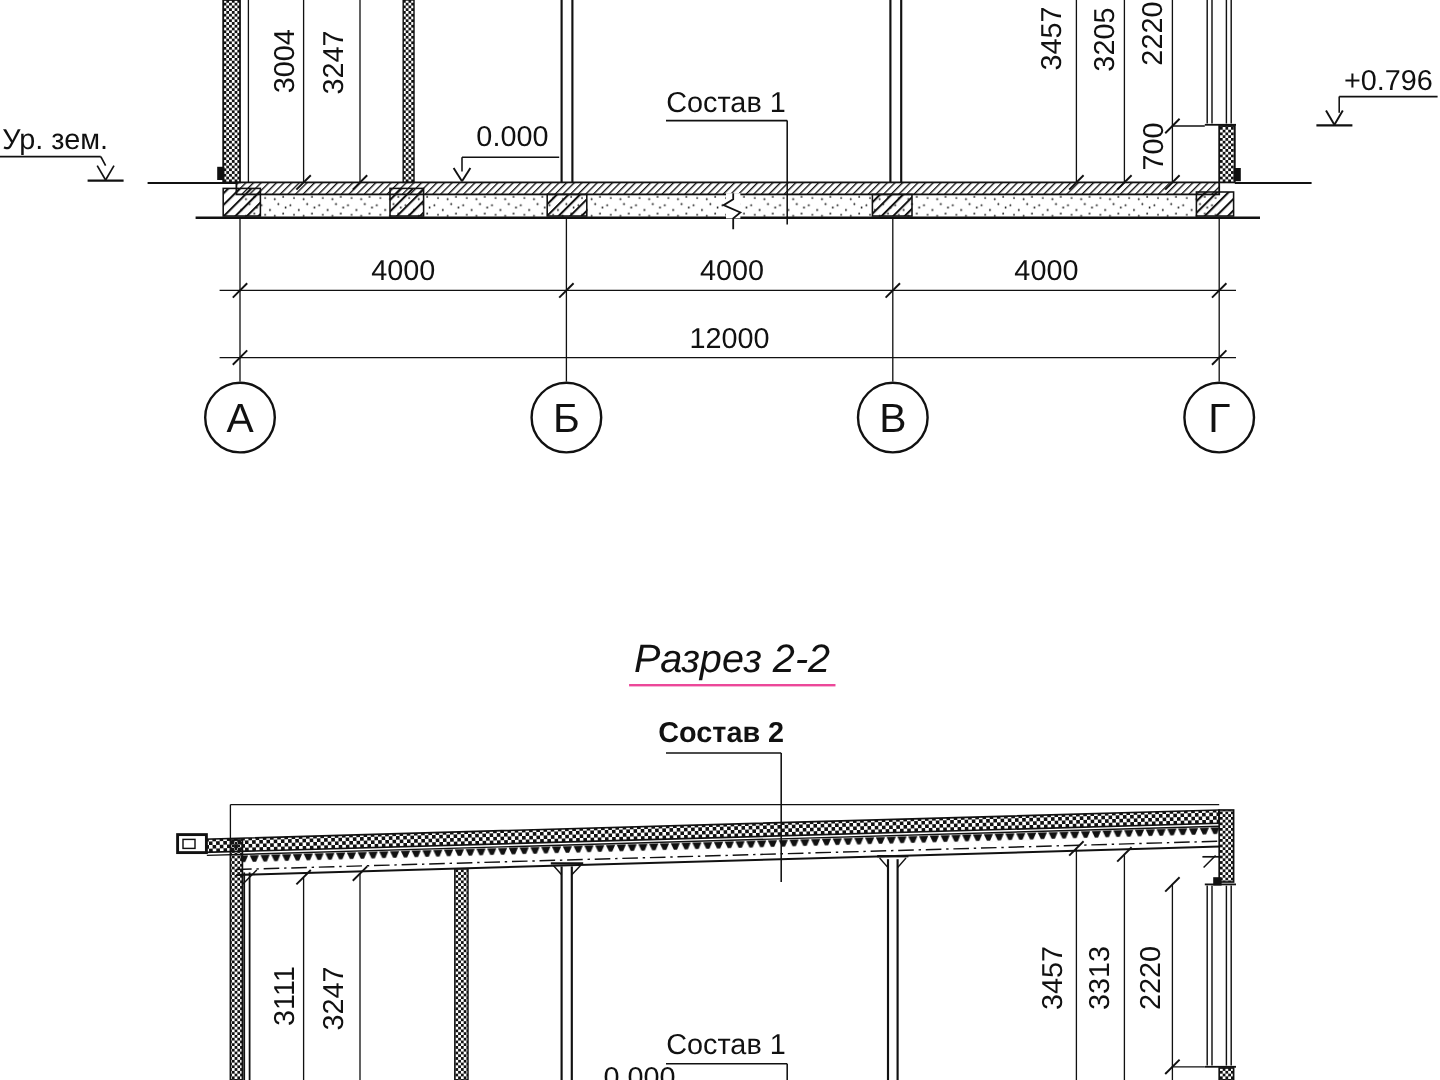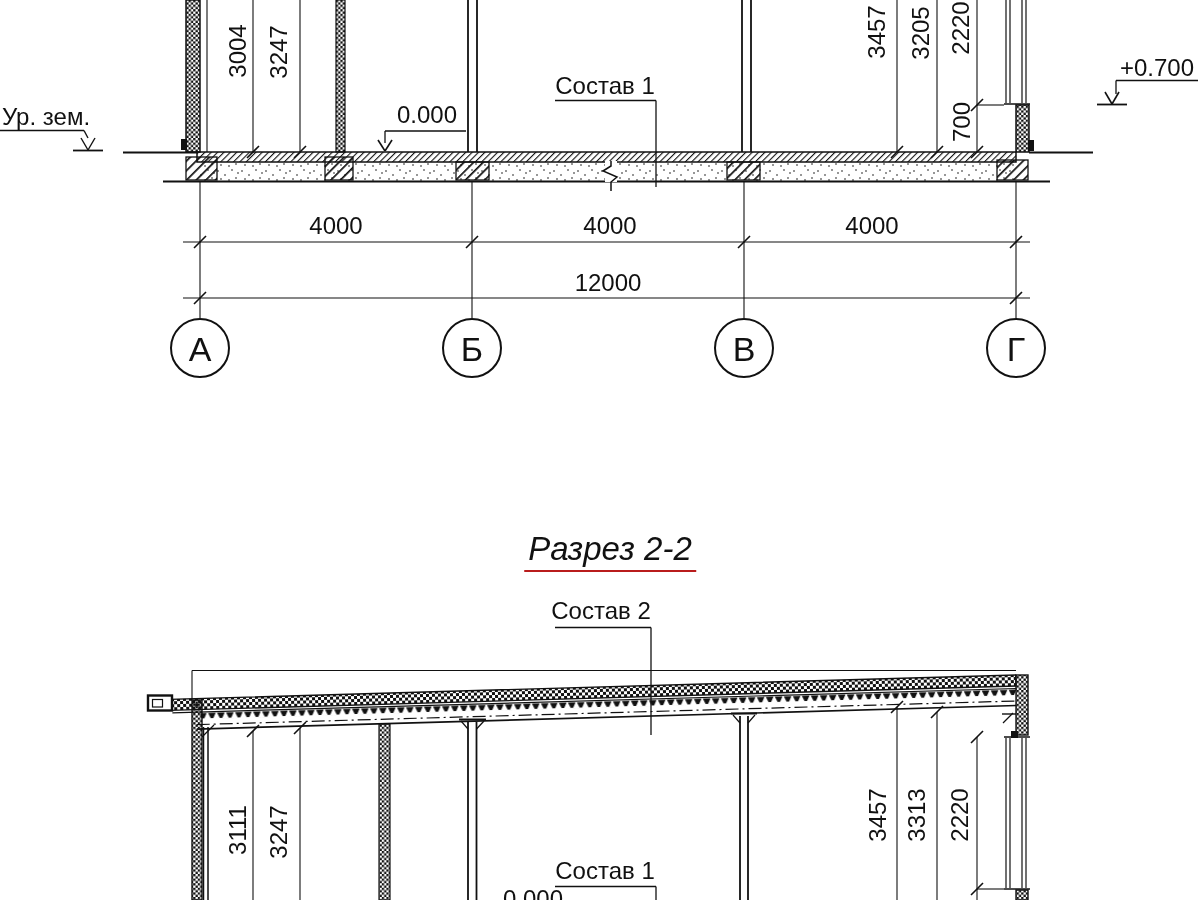--- a/index.html
+++ b/index.html
@@ -10,21 +10,21 @@
   #stage{position:absolute;left:0;top:0;width:1200px;height:900px;}
   svg{position:absolute;left:0;top:0;}
   .htext{position:absolute;transform:translate(-50%,-50%);white-space:nowrap;
          font-size:24px;line-height:1;color:#111;}
   .vtext{position:absolute;transform:translate(-50%,-50%) rotate(-90deg);
          white-space:nowrap;font-size:24px;line-height:1;color:#111;}
   .axis-letter{position:absolute;transform:translate(-50%,-50%);
          font-size:34px;line-height:1;color:#111;}
   .drawing-title{position:absolute;transform:translate(-50%,0);
          font-size:33px;font-style:italic;line-height:1;color:#111;
-         border-bottom:2px solid #b91c1c;padding:0 4px 5px 4px;}
+         border-bottom:2px solid #ec4899;padding:0 4px 5px 4px;}
 </style>
 </head>
 <body>
 
 <div id="stage">
 
 <svg width="1200" height="900" viewBox="0 0 1200 900">
   <defs>
     <pattern id="pWall" patternUnits="userSpaceOnUse" width="4.6" height="4.6">
       <rect width="2.3" height="2.3" fill="#111"></rect>
@@ -258,33 +258,33 @@
 
 <div class="htext" style="left:46px;top:117px;text-align:right;">Ур. зем.</div>
 <div class="vtext" style="left:238px;top:51px;">3004</div>
 <div class="vtext" style="left:279px;top:52px;">3247</div>
 <div class="htext" style="left:427px;top:115px;">0.000</div>
 <div class="htext" style="left:605px;top:86px;">Состав 1</div>
 <div class="vtext" style="left:877px;top:32px;">3457</div>
 <div class="vtext" style="left:921px;top:33px;">3205</div>
 <div class="vtext" style="left:961px;top:28px;">2220</div>
 <div class="vtext" style="left:962px;top:122px;">700</div>
-<div class="htext" style="left:1157px;top:68px;">+0.700</div>
+<div class="htext" style="left:1157px;top:68px;">+0.796</div>
 <div class="htext" style="left:336px;top:226px;">4000</div>
 <div class="htext" style="left:610px;top:226px;">4000</div>
 <div class="htext" style="left:872px;top:226px;">4000</div>
 <div class="htext" style="left:608px;top:283px;text-align:center;">12000</div>
 <div class="axis-letter" style="left:200px;top:349px;">А</div>
 <div class="axis-letter" style="left:472px;top:349px;">Б</div>
 <div class="axis-letter" style="left:744px;top:349px;">В</div>
 <div class="axis-letter" style="left:1016px;top:349px;">Г</div>
 
 <div class="drawing-title" style="left:610px;top:532px;">Разрез 2-2</div>
 
-<div class="htext" style="left:601px;top:611px;">Состав 2</div>
+<div class="htext" style="left:601px;top:611px;font-weight:bold;">Состав 2</div>
 <div class="vtext" style="left:238px;top:830px;">3111</div>
 <div class="vtext" style="left:279px;top:832px;">3247</div>
 <div class="vtext" style="left:878px;top:815px;">3457</div>
 <div class="vtext" style="left:917px;top:815px;">3313</div>
 <div class="vtext" style="left:960px;top:815px;">2220</div>
 <div class="vtext" style="left:961px;top:920px;">700</div>
 <div class="htext" style="left:605px;top:871px;">Состав 1</div>
 <div class="htext" style="left:533px;top:899px;">0.000</div>
 
 </div>

